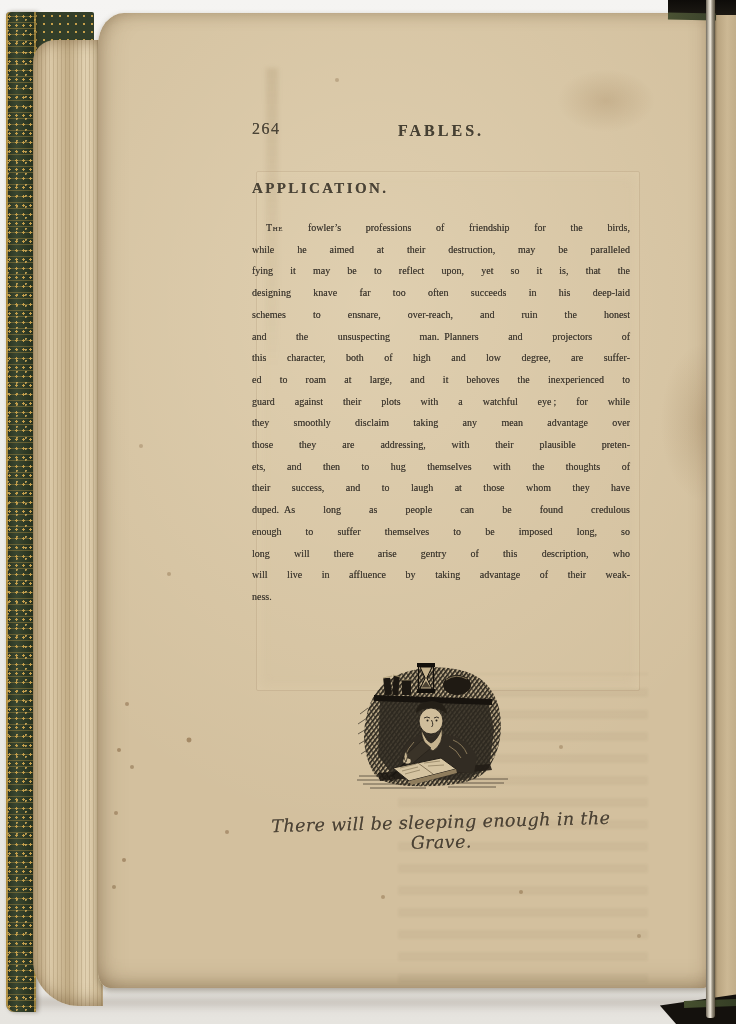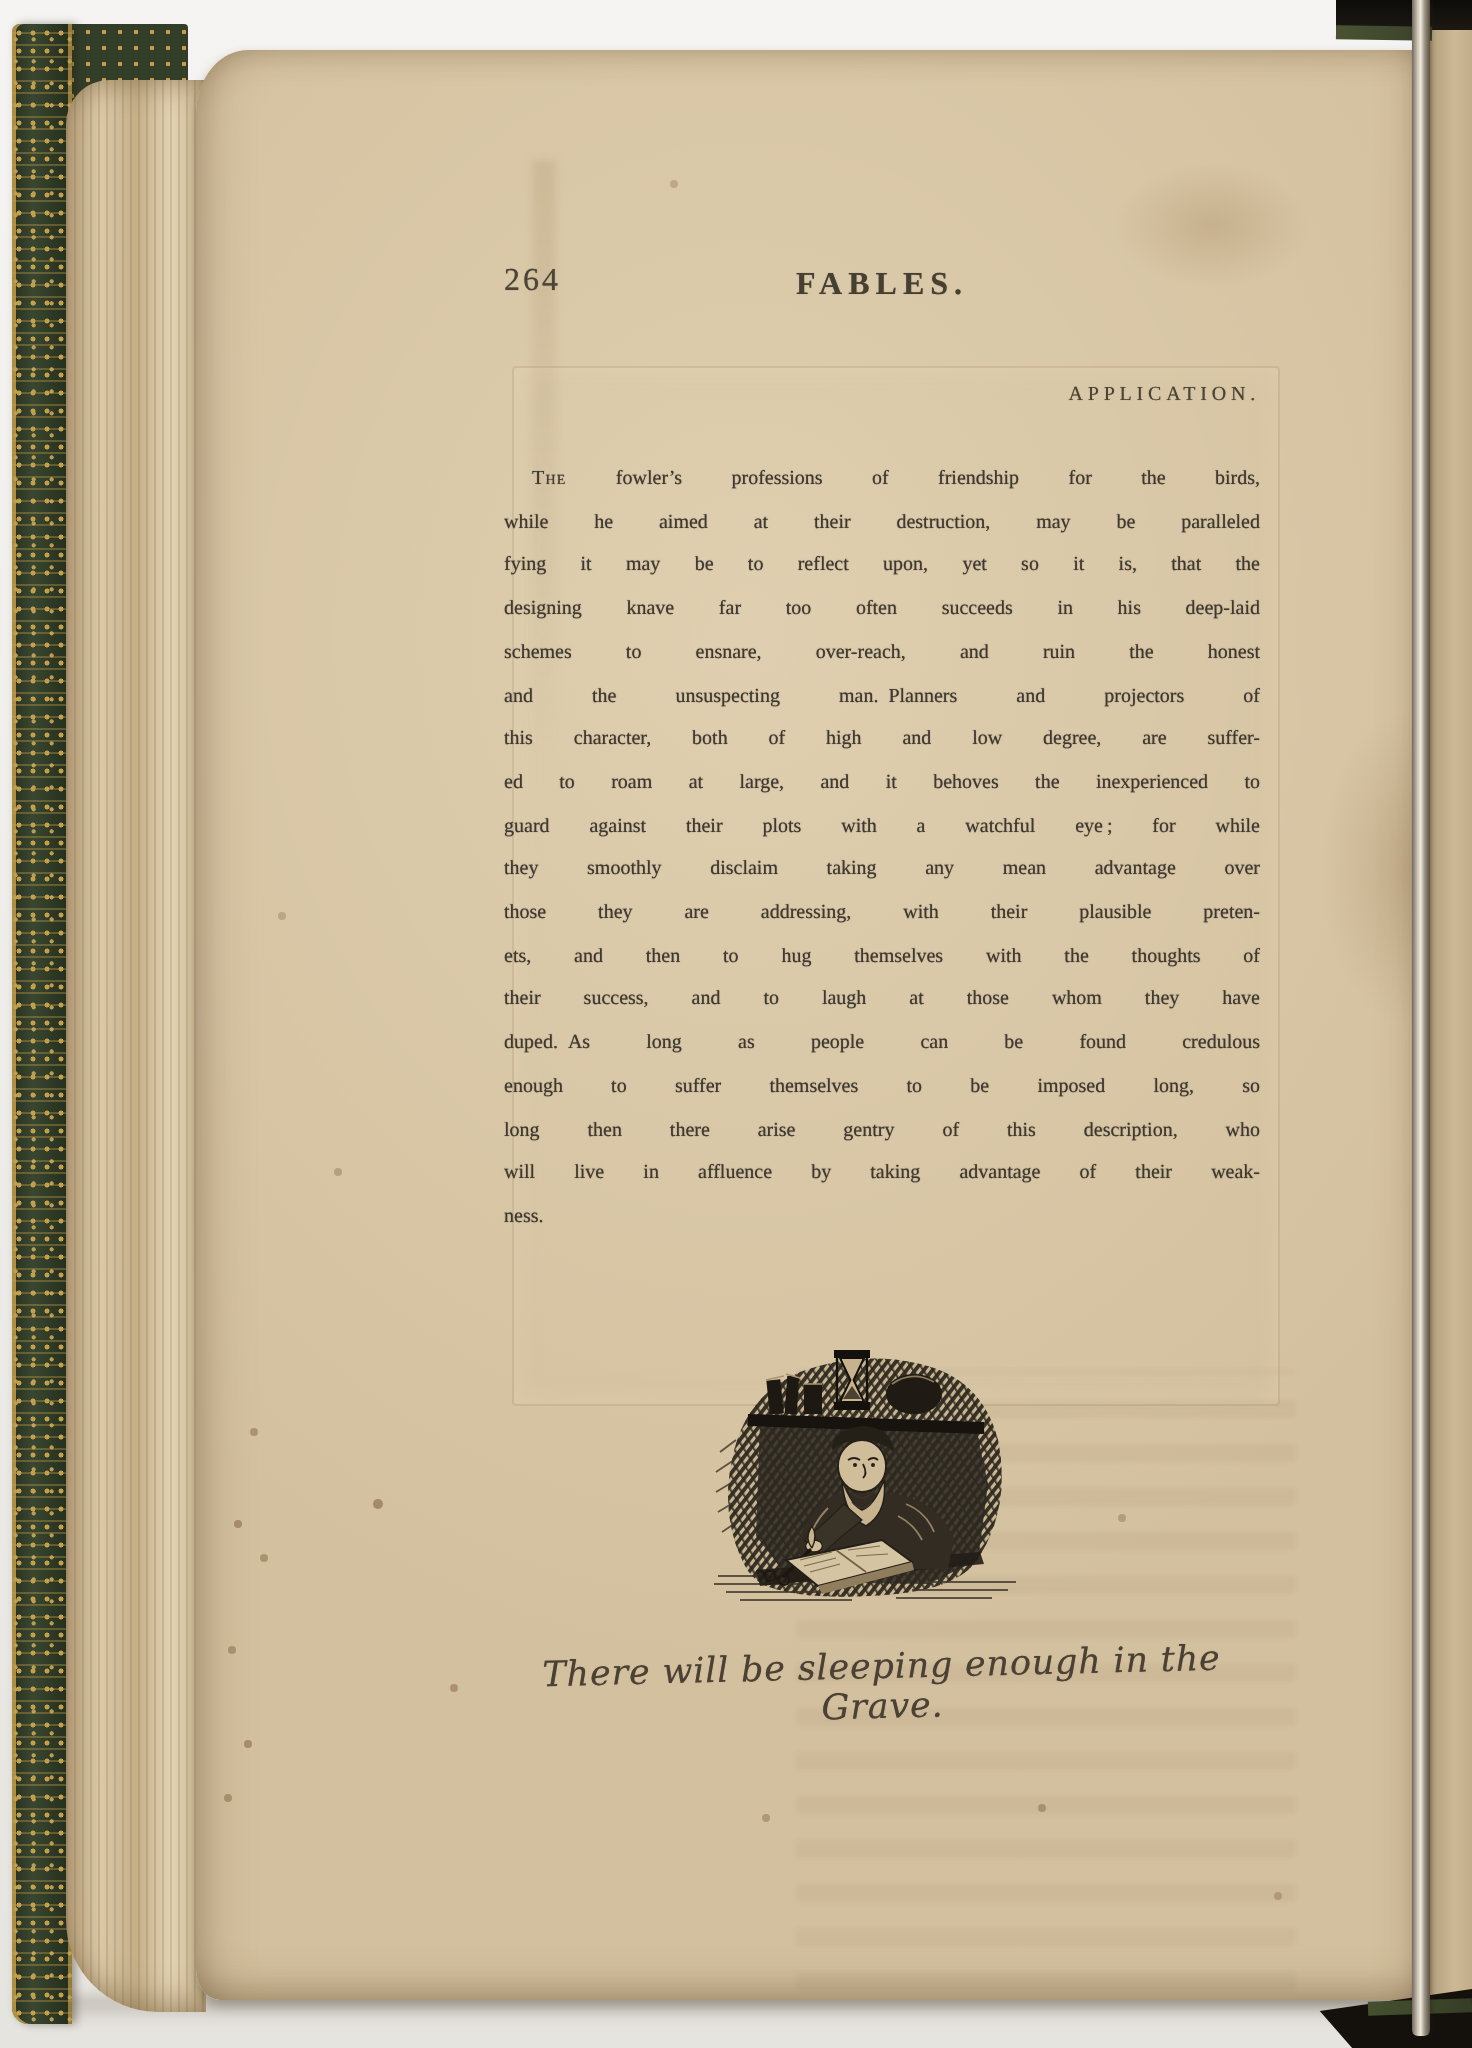--- a/index.html
+++ b/index.html
@@ -49,21 +49,21 @@
       radial-gradient(120% 90% at 45% 30%, rgba(255,246,222,.28), rgba(0,0,0,0) 60%),
       radial-gradient(70px 45px at 83% 9%, rgba(150,118,76,.30), rgba(0,0,0,0) 70%),
       radial-gradient(60px 110px at 99% 42%, rgba(140,110,70,.28), rgba(0,0,0,0) 72%),
       linear-gradient(var(--page),var(--page));
     border-radius:26px 3px 6px 12px / 32px 3px 6px 16px;
     box-shadow:
       inset 16px 0 26px -16px rgba(110,85,55,.5),
       inset -12px 0 20px -12px rgba(110,85,55,.45),
       inset 0 -16px 22px -14px rgba(110,85,55,.5),
       inset 0 10px 18px -12px rgba(120,95,60,.4),
-      0 3px 6px rgba(60,45,25,.35); margin-top: 12px;}
+      0 3px 6px rgba(60,45,25,.35);}
 
   .streak{position:absolute;left:168px;top:55px;width:12px;height:300px;
     background:linear-gradient(180deg,rgba(150,125,85,.18),rgba(150,125,85,0));
     filter:blur(2px);}
   .platemark{position:absolute;left:158px;top:158px;width:384px;height:520px;
     border:1px solid rgba(140,115,80,.16);
     box-shadow:inset 0 0 14px rgba(238,224,192,.25);border-radius:2px;}
   .showthrough{position:absolute;left:300px;top:660px;width:250px;height:310px;
     background:repeating-linear-gradient(0deg, rgba(128,108,78,.085) 0 9px, rgba(0,0,0,0) 9px 22px);
     filter:blur(1.4px);opacity:.9;}
@@ -79,22 +79,22 @@
       42px 432px 0 1px rgba(124,92,55,.3), 540px 922px 0 1px rgba(124,92,55,.35),
       238px 66px 0 1px rgba(124,92,55,.3);}
 
   .text-column{position:absolute;left:154px;top:0;width:378px;height:100%;}
 
   .folio{position:absolute;left:0;top:107px;font-size:16px;letter-spacing:1.5px;
     color:#4b4437;text-shadow:0 0 .5px rgba(70,62,50,.7);}
   .running-title{position:absolute;left:0;top:109px;width:100%;text-align:center;
     font-size:16px;font-weight:700;letter-spacing:3px;color:#464033;
     text-shadow:0 0 .5px rgba(70,62,50,.6);}
-  .section-heading{position:absolute;left:0;top:167px;width:100%;text-align:right;
-    font-size:10px;font-weight:400;letter-spacing:2.4px;color:#4a4336;
+  .section-heading{position:absolute;left:0;top:167px;width:100%;text-align:left;
+    font-size:15px;font-weight:700;letter-spacing:2.4px;color:#4a4336;
     text-shadow:0 0 .5px rgba(70,62,50,.6);}
 
   .paragraph{position:absolute;left:0;top:204px;width:378px;}
   .pline{font-size:10px;line-height:21.7px;color:var(--ink);white-space:nowrap;
     text-align:justify;text-align-last:justify;
     text-shadow:0 0 .55px rgba(63,57,48,.75);}
   .pline.first{text-indent:14px;}
   .pline.last{text-align-last:left;}
   .lead-smallcaps{font-variant:small-caps;letter-spacing:.6px;}
 
@@ -147,21 +147,21 @@
           <div class="pline">and the unsuspecting man. Planners and projectors of</div>
           <div class="pline">this character, both of high and low degree, are suffer-</div>
           <div class="pline">ed to roam at large, and it behoves the inexperienced to</div>
           <div class="pline">guard against their plots with a watchful eye ; for while</div>
           <div class="pline">they smoothly disclaim taking any mean advantage over</div>
           <div class="pline">those they are addressing, with their plausible preten-</div>
           <div class="pline">ets, and then to hug themselves with the thoughts of</div>
           <div class="pline">their success, and to laugh at those whom they have</div>
           <div class="pline">duped. As long as people can be found credulous</div>
           <div class="pline">enough to suffer themselves to be imposed long, so</div>
-          <div class="pline">long then there arise gentry of this description, who</div>
+          <div class="pline">long will there arise gentry of this description, who</div>
           <div class="pline">will live in affluence by taking advantage of their weak-</div>
           <div class="pline last">ness.</div>
         </div>
 
       <div class="engraving">
         <svg width="155" height="138" viewBox="0 0 155 138" role="img" aria-label="Woodcut vignette of an elderly bearded man writing with a quill at a desk, an hourglass and books on a shelf above him">
           <defs>
             <pattern id="wh" patternUnits="userSpaceOnUse" width="3.4" height="3.4" patternTransform="rotate(38)">
               <rect width="3.4" height="3.4" fill="#c9b692"></rect>
               <rect width="1.9" height="3.4" fill="#363025"></rect>

